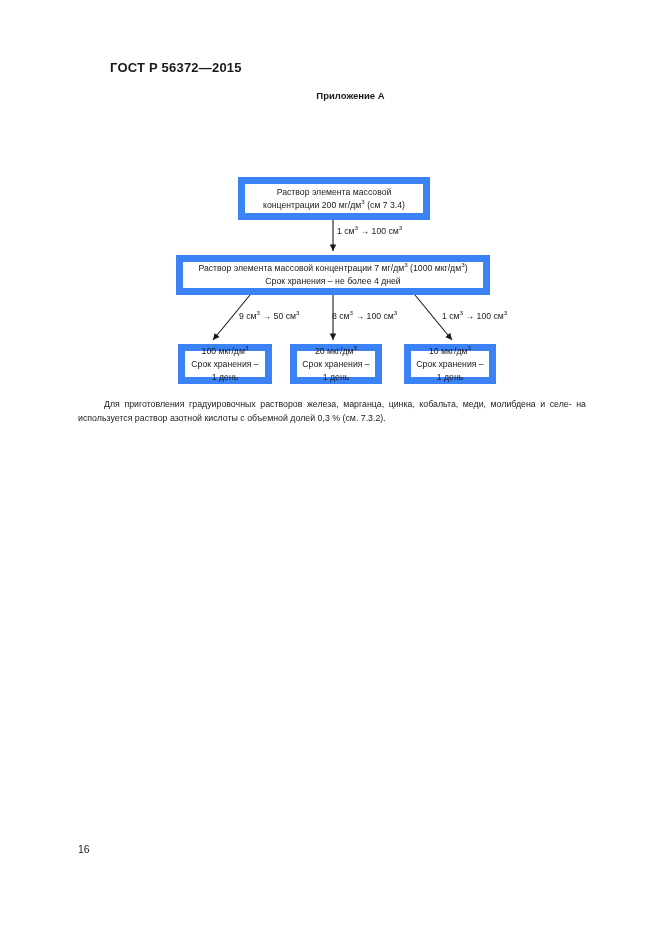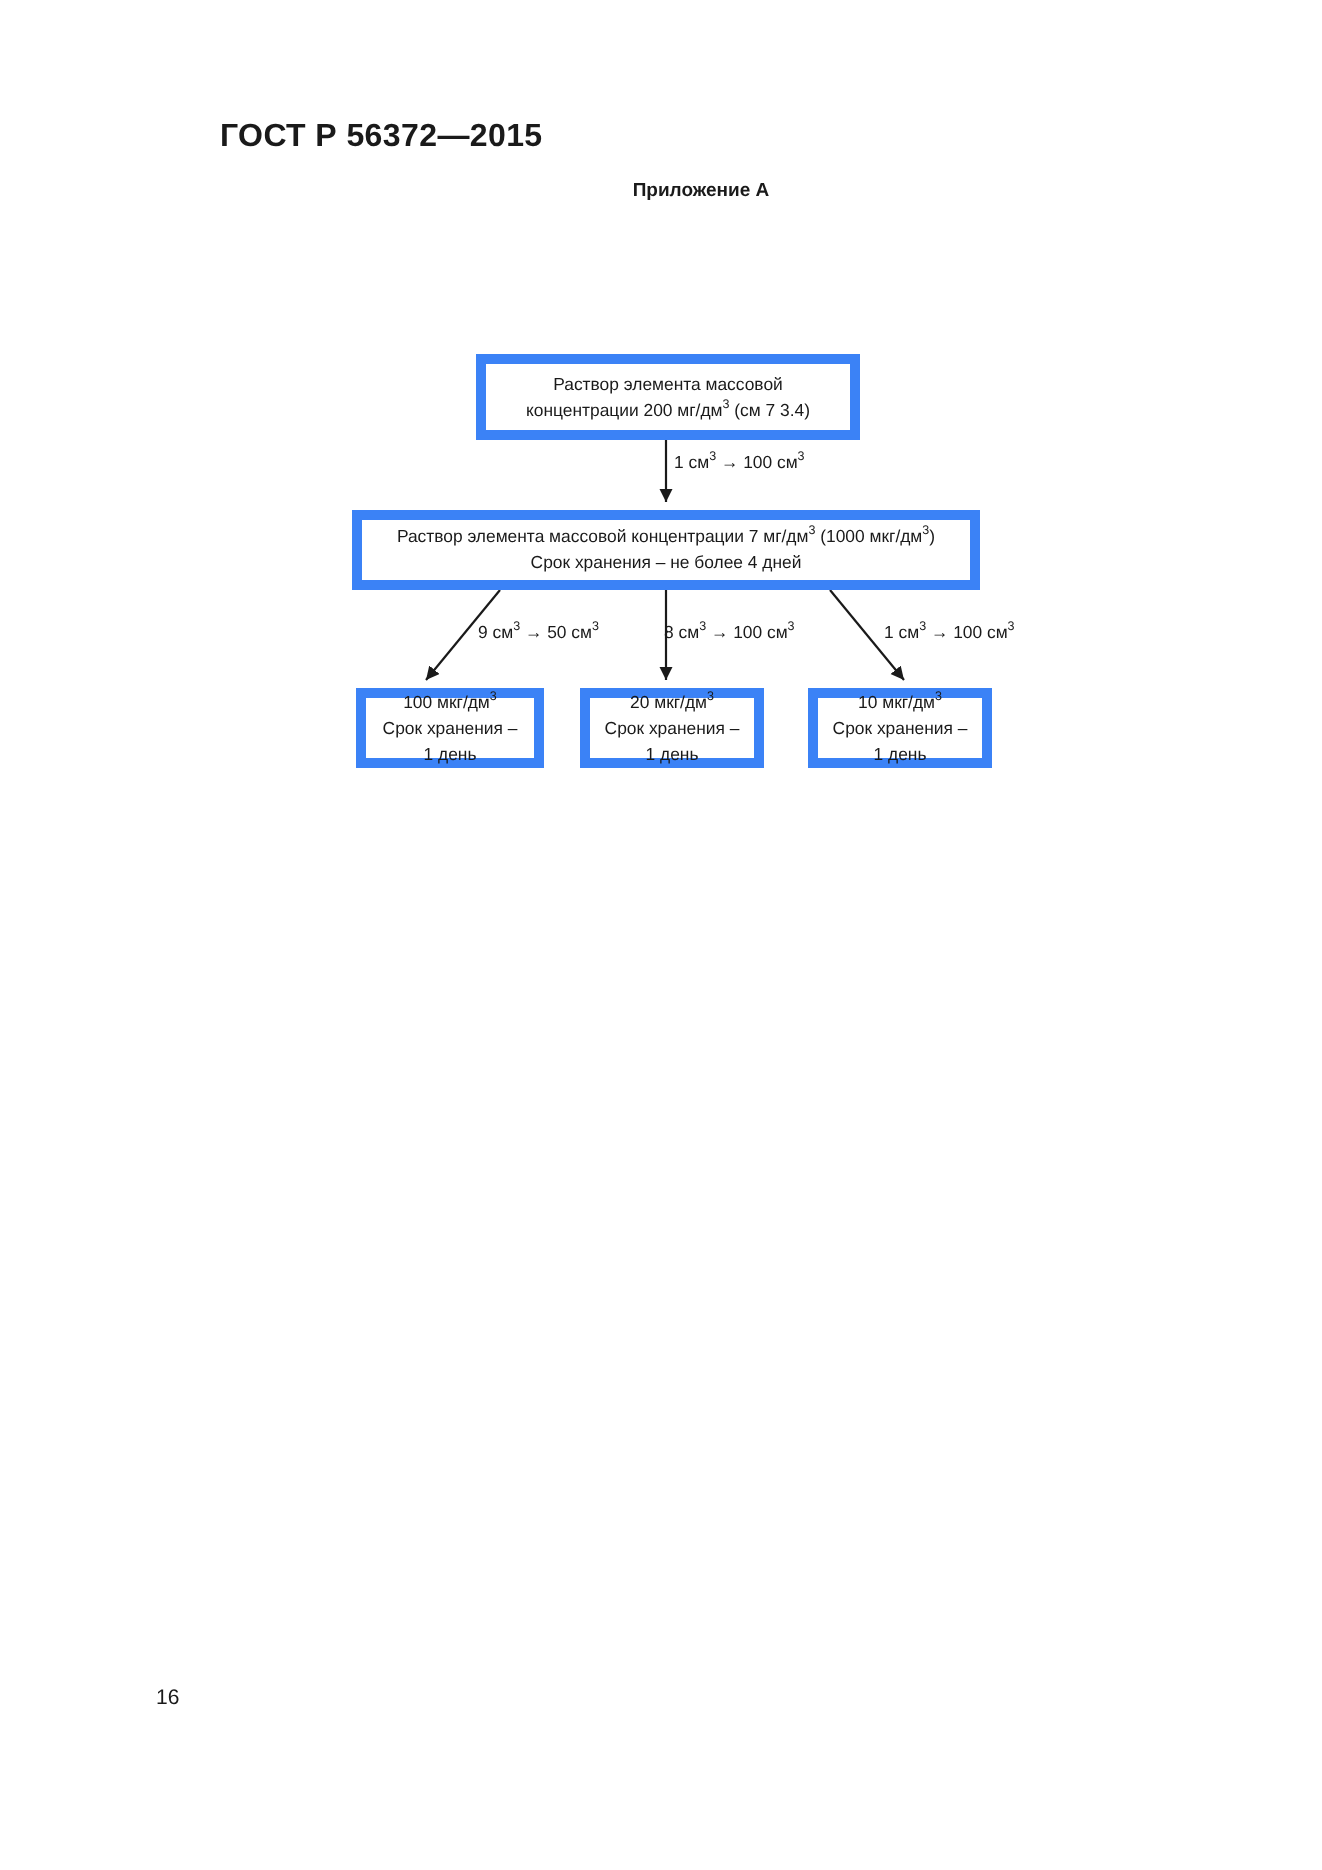--- a/index.html
+++ b/index.html
@@ -20,21 +20,21 @@
     position: absolute;
     inset: 0;
     background: #ffffff;
   }
 
   
   .doc-header {
     position: absolute;
     left: 78px;
     top: 60px;
-    font-size: 16px;
+    font-size: 13px;
     font-weight: bold;
     letter-spacing: 0.2px;
     white-space: nowrap;
     padding-left: 32px;
   }
 
   
   .annex-block {
     position: absolute;
     left: 0;
@@ -63,21 +63,21 @@
   
   .flow {
     position: absolute;
     left: 0;
     top: 0;
     width: 661px;
     height: 400px;
   }
   .node {
     position: absolute;
-    border: 5px solid #3b82f6;
+    border: 7px solid #3b82f6;
     background: #ffffff;
     box-sizing: border-box;
     display: flex;
     flex-direction: column;
     align-items: center;
     justify-content: center;
     text-align: center;
     font-size: 8.7px;
     line-height: 13px;
     padding: 2px 4px;
@@ -205,16 +205,20 @@
     <div class="edge-label" id="lbl-b2">
       <span>8 см</span><sup>3</sup><span> → </span><span>100 см</span><sup>3</sup>
     </div>
 
     <div class="edge-label" id="lbl-b3">
       <span>1 см</span><sup>3</sup><span> → </span><span>100 см</span><sup>3</sup>
     </div>
 
   </div>
 
+  <div class="body-para">
+    <span class="indent"></span><span>Для приготовления градуировочных растворов железа, марганца, цинка, кобальта, меди, молибдена и селе-</span>
+    <span>на используется раствор азотной кислоты с объемной долей 0,3 % (см. 7.3.2).</span>
+  </div>
 
   <div class="page-number">16</div>
 
 </div>
 
 </body></html>

